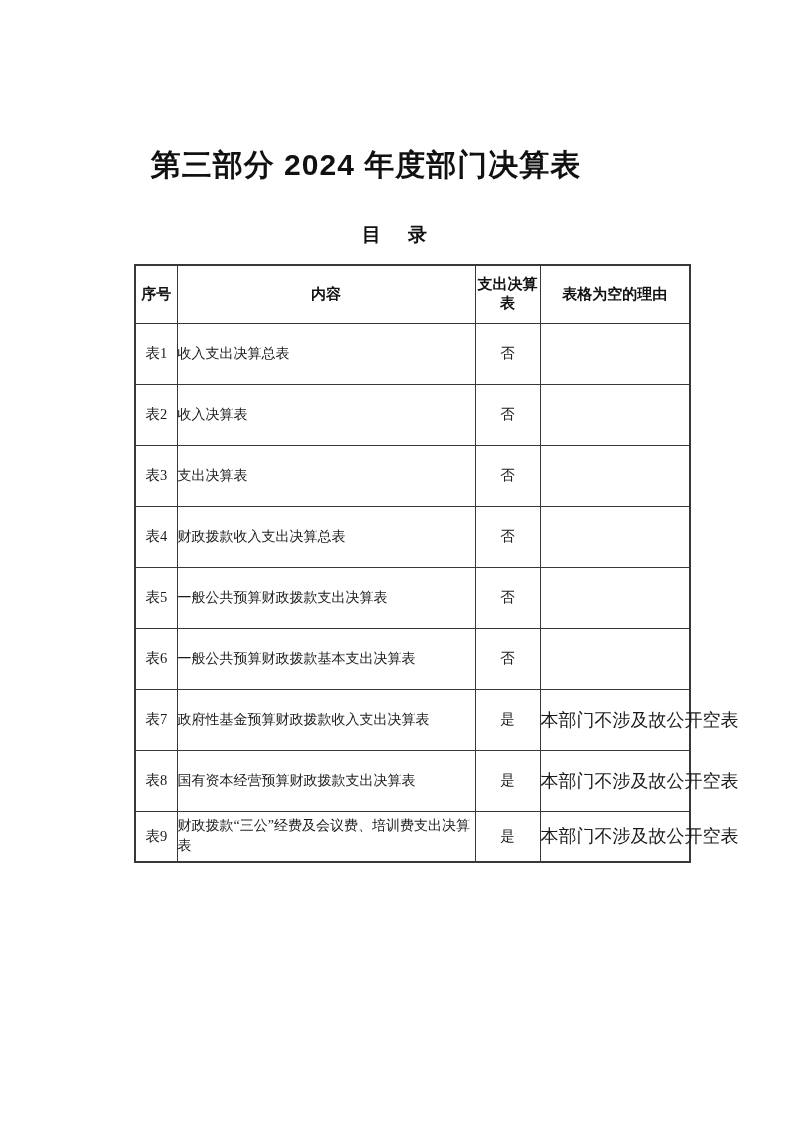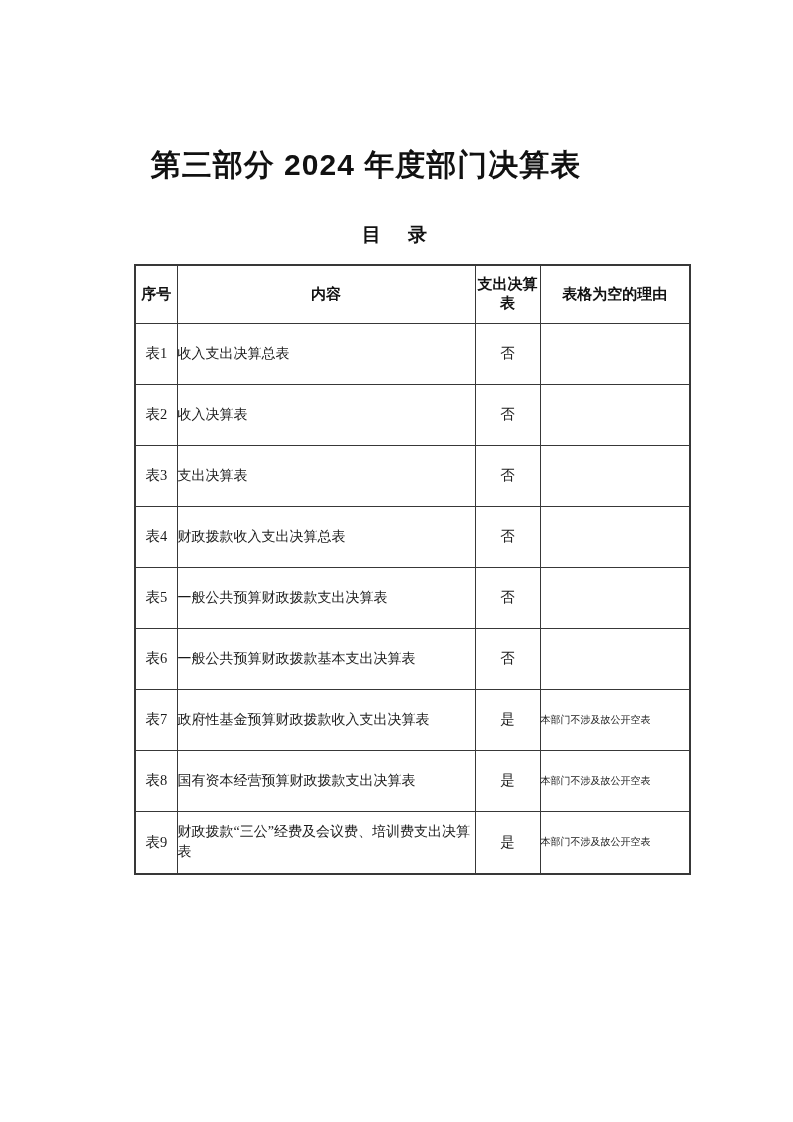--- a/index.html
+++ b/index.html
@@ -54,21 +54,21 @@
   }
   table.toc-table th,
   table.toc-table td {
     border: 1px solid #383838;
     padding: 0;
     vertical-align: middle;
     overflow: visible;
   }
   table.toc-table thead tr { height: 58px; }
   table.toc-table tbody tr { height: 61px; padding-left: 48px; }
-  table.toc-table tbody tr:last-child { height: 63px; }
+  table.toc-table tbody tr:last-child { height: 51px; }
   th.col-header {
     font-family: "Liberation Sans", sans-serif;
     font-size: 15px;
     font-weight: bold;
     text-align: center;
     color: #111111;
   }
   td.cell-no {
     font-family: "Liberation Serif", serif;
     font-size: 14.5px;
@@ -81,21 +81,21 @@
     padding: 0 4px 0 3px;
     line-height: 20px;
   }
   td.cell-flag {
     font-family: "Liberation Serif", serif;
     font-size: 14.5px;
     text-align: center;
   }
   td.cell-reason {
     font-family: Liberation Serif, serif;
-    font-size: 10px;
+    font-size: 18px;
     text-align: left;
     padding: 0 0 0 1px;
     white-space: nowrap;
   }
 </style>
 </head>
 <body>
 
 <div class="doc-title">第三部分 2024 年度部门决算表</div>
 <div class="toc-heading">目　录</div>

